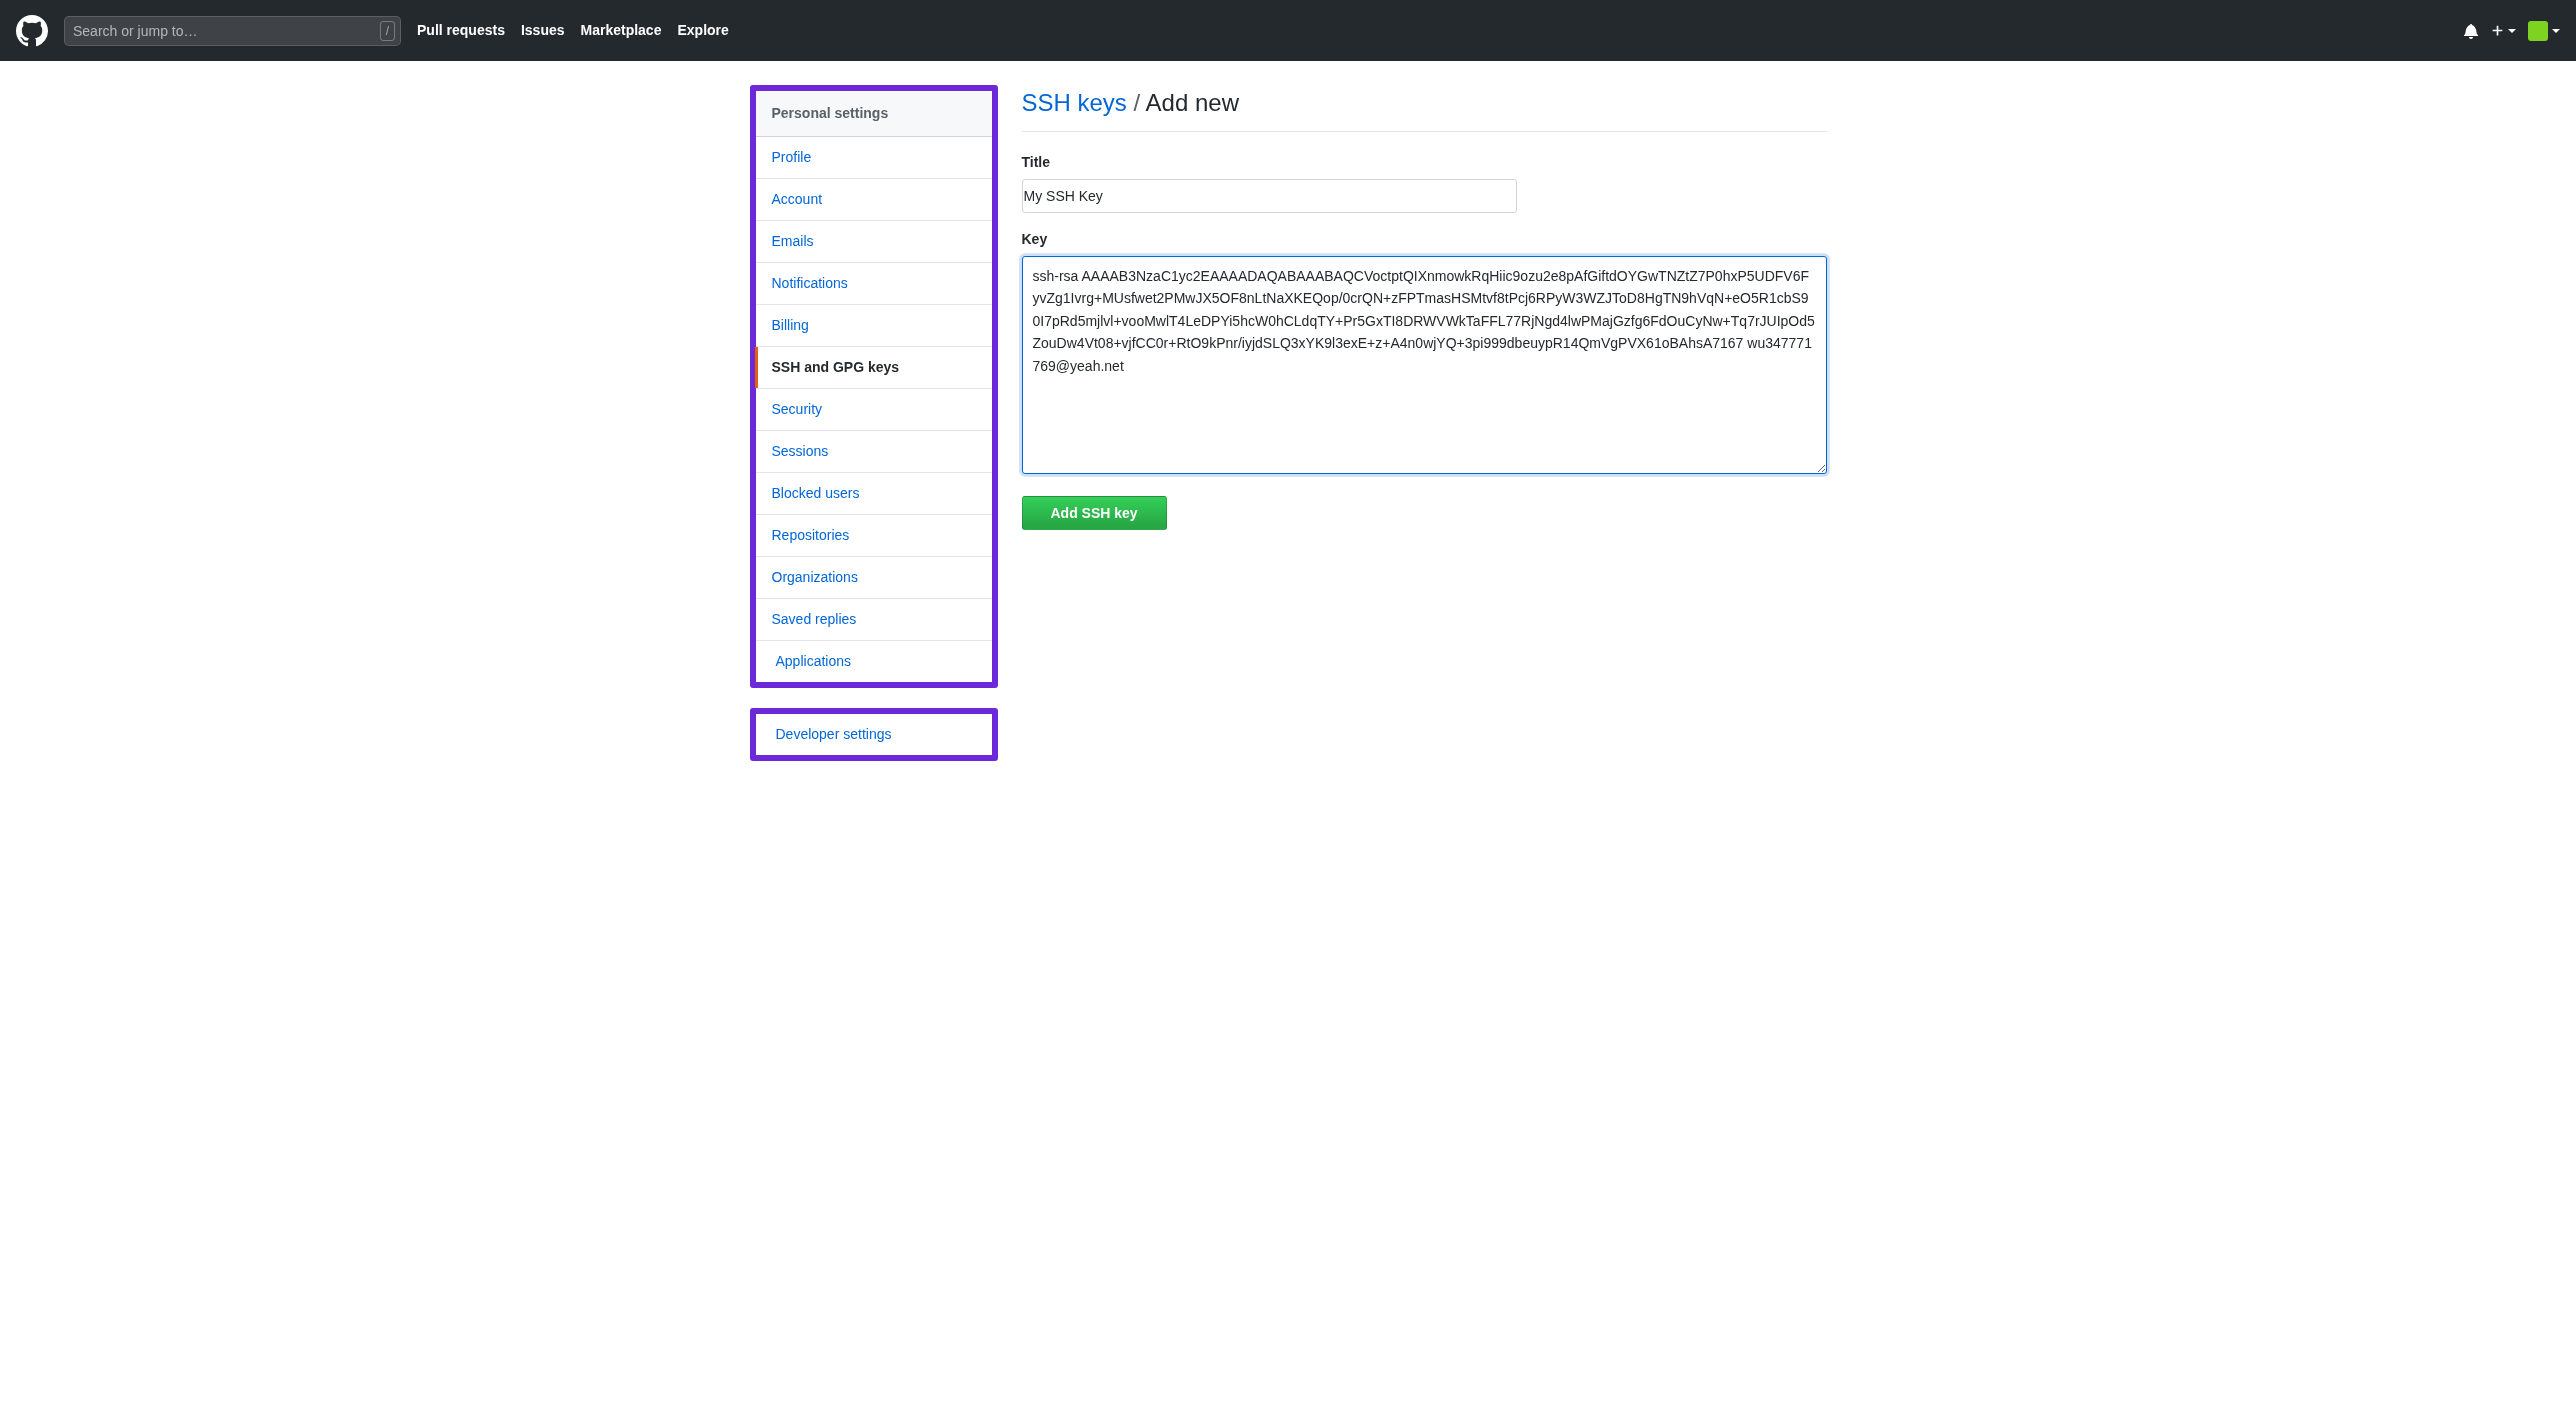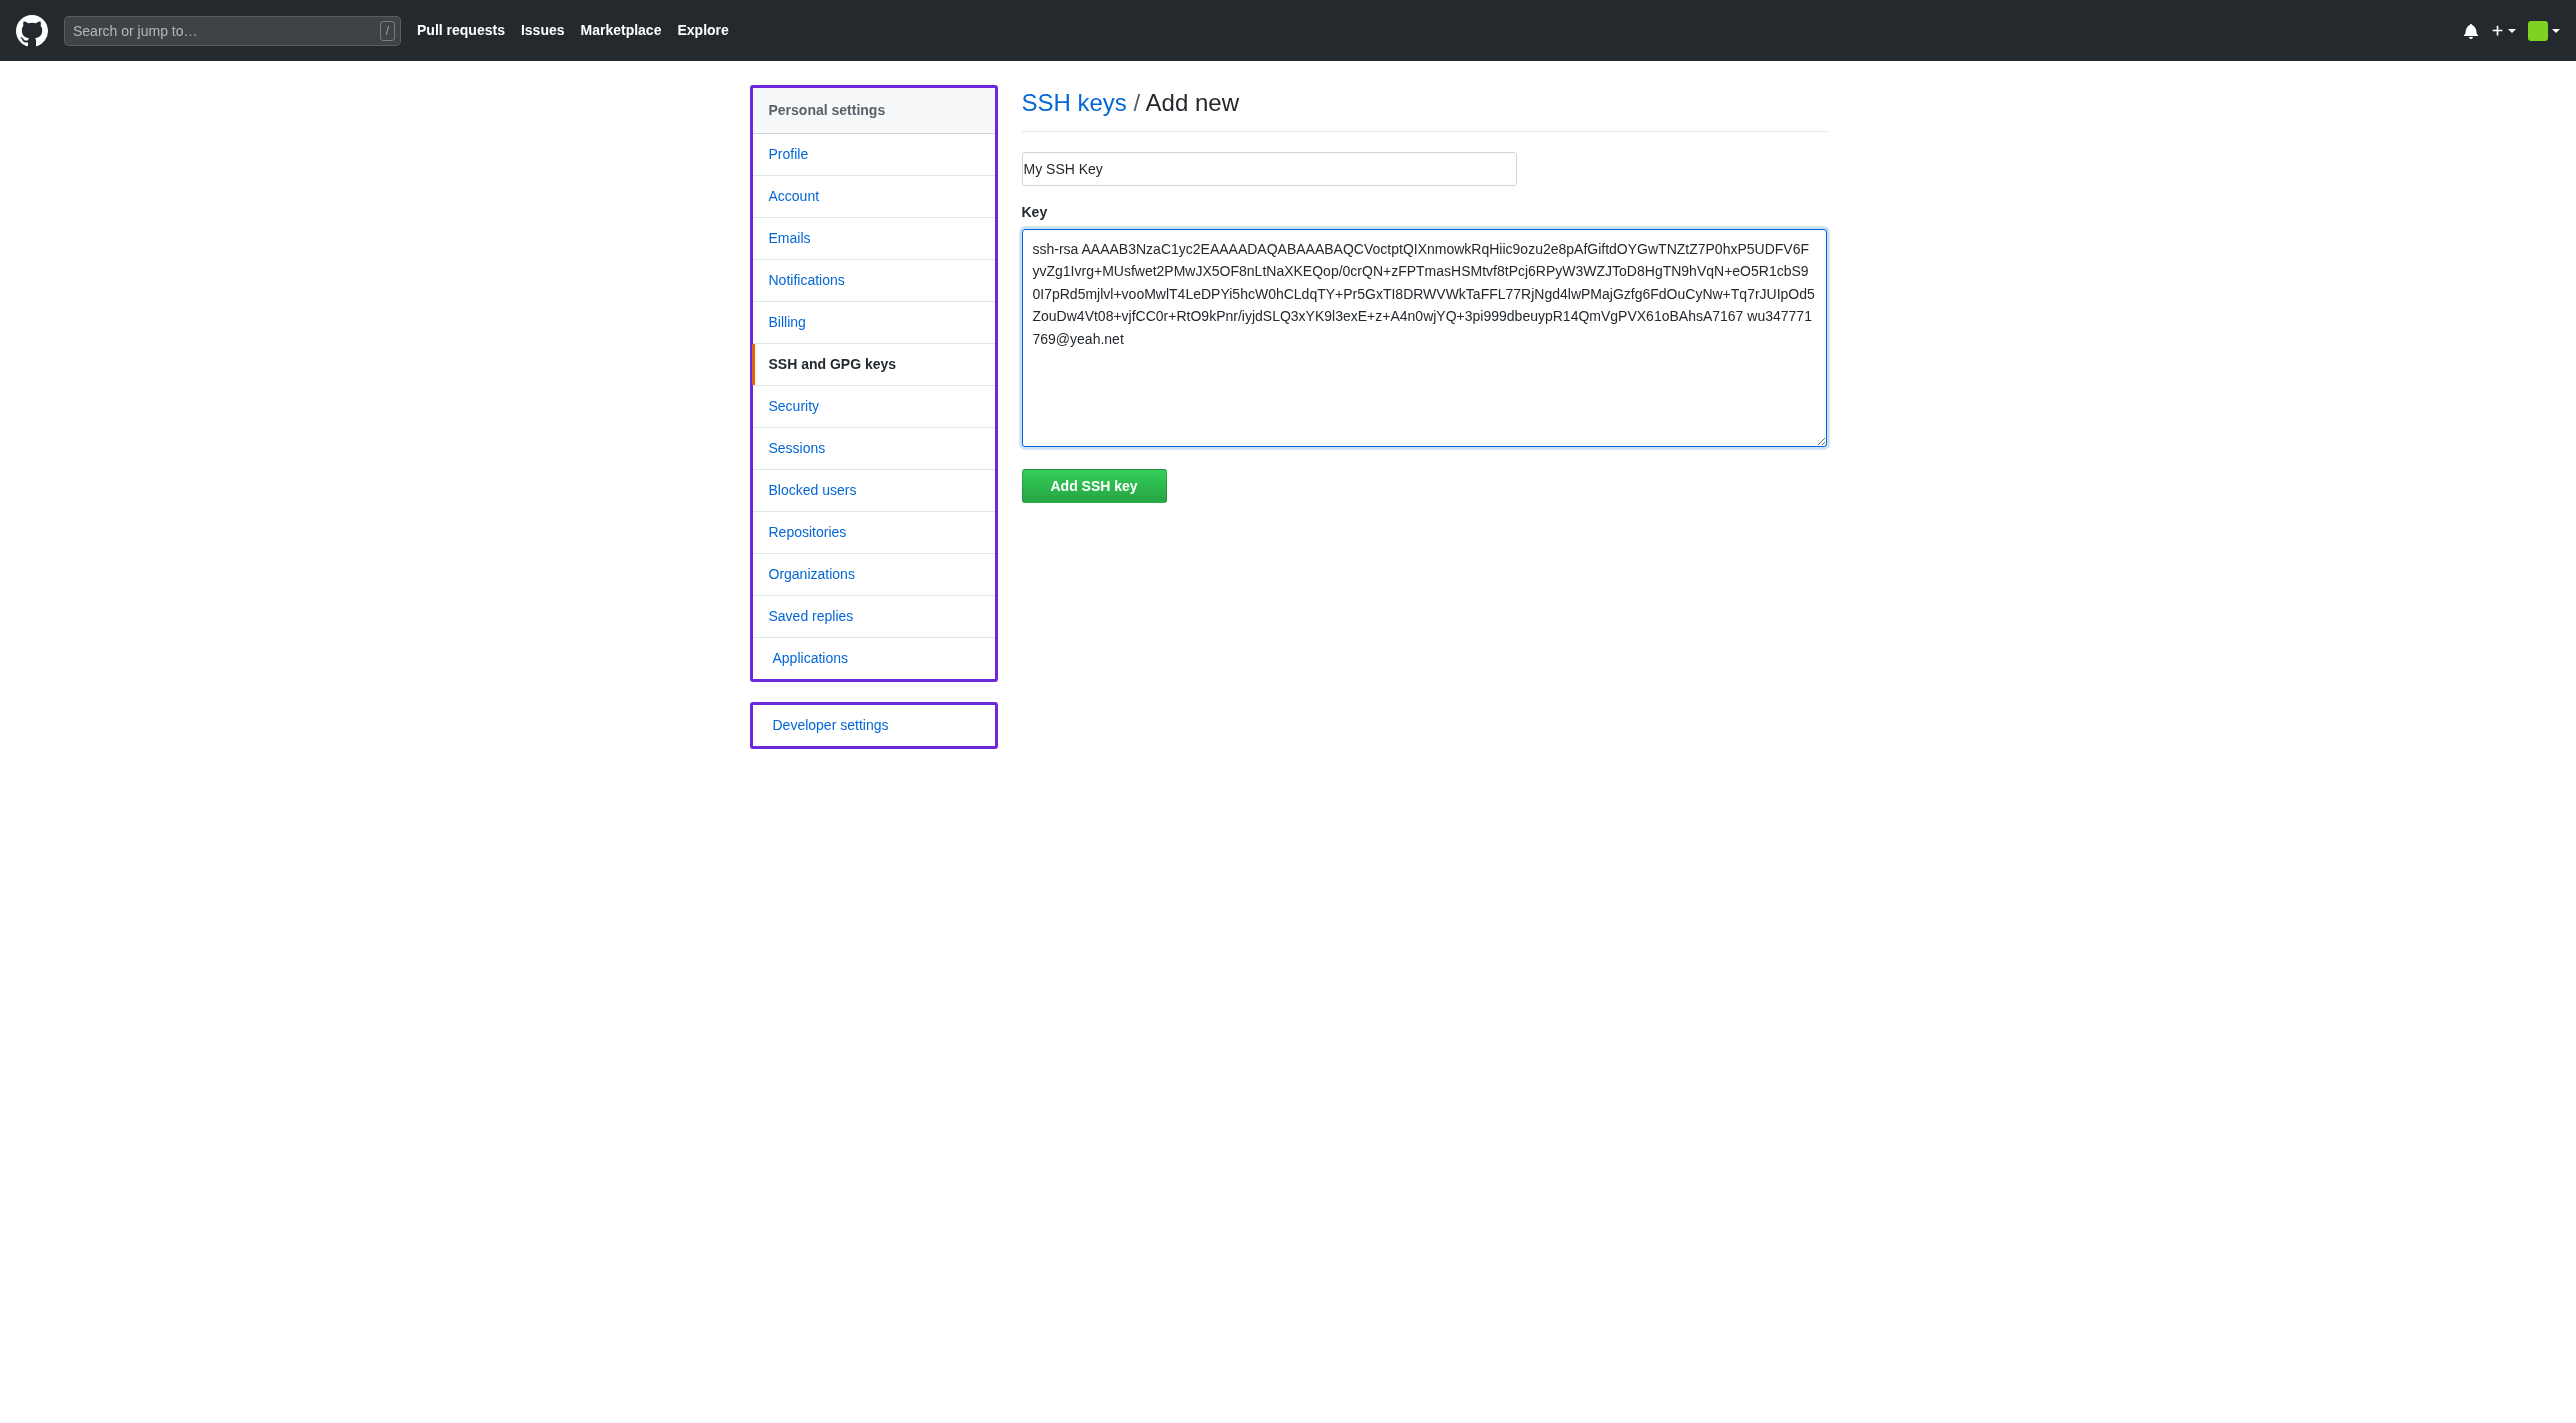--- a/index.html
+++ b/index.html
@@ -108,21 +108,21 @@
       margin: 0 auto;
       padding: 24px 16px;
       display: flex;
       gap: 24px;
     }
     .sidebar {
       width: 248px;
       flex-shrink: 0;
     }
     .sidebar-box {
-      border: 3px solid #6d28d9;
+      border: 6px solid #6d28d9;
       border-radius: 3px;
       margin-bottom: 20px;
     }
     .sidebar-header {
       background-color: #f6f8fa;
       border-bottom: 1px solid #d1d5da;
       padding: 12px 16px;
       font-weight: 600;
       font-size: 14px;
       color: #586069;
@@ -284,20 +284,21 @@
   </aside>
 
   <main class="main">
     <h2 class="page-title">
       <a class="link">SSH keys</a>
       <span class="sep">/</span>
       <span>Add new</span>
     </h2>
 
     <div class="form-group">
+      <label class="form-label">Title</label>
       <input type="text" class="form-control" value="My SSH Key" style="">
     </div>
 
     <div class="form-group">
       <label class="form-label">Key</label>
       <textarea class="form-textarea" style="">ssh-rsa AAAAB3NzaC1yc2EAAAADAQABAAABAQCVoctptQIXnmowkRqHiic9ozu2e8pAfGiftdOYGwTNZtZ7P0hxP5UDFV6FyvZg1Ivrg+MUsfwet2PMwJX5OF8nLtNaXKEQop/0crQN+zFPTmasHSMtvf8tPcj6RPyW3WZJToD8HgTN9hVqN+eO5R1cbS90I7pRd5mjlvl+vooMwlT4LeDPYi5hcW0hCLdqTY+Pr5GxTI8DRWVWkTaFFL77RjNgd4lwPMajGzfg6FdOuCyNw+Tq7rJUIpOd5ZouDw4Vt08+vjfCC0r+RtO9kPnr/iyjdSLQ3xYK9l3exE+z+A4n0wjYQ+3pi999dbeuypR14QmVgPVX61oBAhsA7167 wu347771769@yeah.net</textarea>
     </div>
 
     <button class="btn-primary">Add SSH key</button>
   </main>

